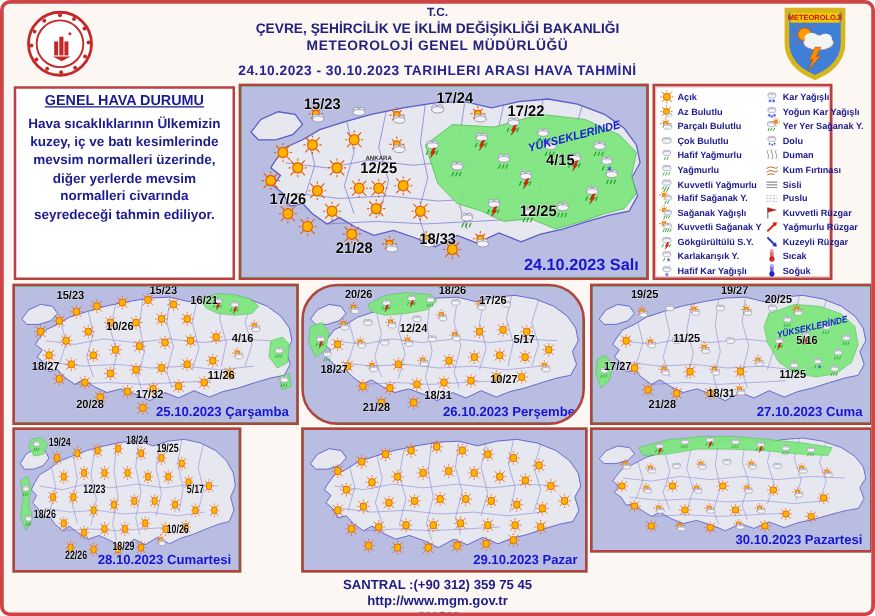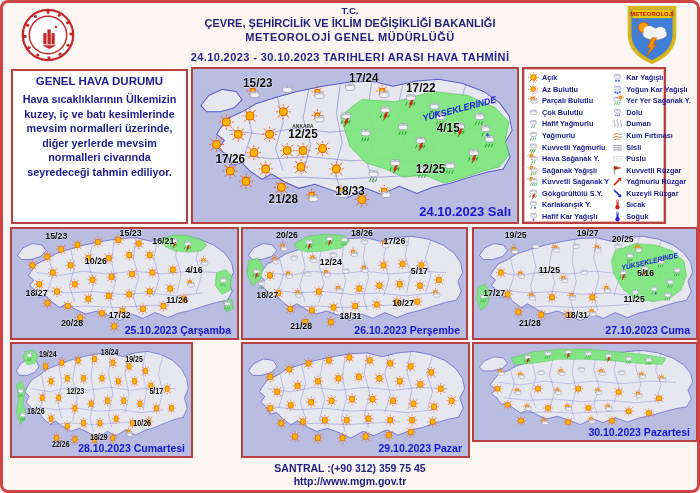--- a/index.html
+++ b/index.html
@@ -11,34 +11,34 @@
   .logo-right{width:78px;display:flex;justify-content:center;}
   .titles{flex:1;text-align:center;color:#22227c;font-weight:bold;line-height:1.25;}
   .t1{font-size:9.5px;}
   .t2{font-size:11px;}
   .t3{font-size:11px;letter-spacing:.5px;}
   .t4{font-size:11px;margin-top:7px;color:#232394;letter-spacing:.4px;}
   
   .panel{position:absolute;background:#22c55e;border:2px solid #b84040;box-sizing:border-box;overflow:hidden;}
   .white-panel{position:absolute;background:#fff;border:2px solid #b84040;box-sizing:border-box;}
   #summary{left:8px;top:66px;width:177px;height:155px;padding:4px 5px;text-align:center;}
-  .summary-title{color:#1c1c8e;font-weight:bold;font-size:11.5px;margin-bottom:5px;}
+  .summary-title{color:#1c1c8e;font-weight:bold;font-size:11.5px;text-decoration:underline;margin-bottom:5px;}
   .summary-body{color:#1c1c8e;font-weight:bold;font-size:10.8px;line-height:1.35;margin:0;}
   #map-main{left:188px;top:64px;width:328px;height:157px;}
   #legend{left:519px;top:64px;width:144px;height:157px;padding:3px 2px 2px 3px;display:flex;gap:2px;
           box-shadow:inset 0 0 0 1px #e8baba;}
   .legend-col{display:flex;flex-direction:column;}
   .legend-col.c1{width:92px;}
   .legend-col.c2{width:74px;}
   .legend-row{display:flex;align-items:center;gap:2px;height:11.55px;}
   .legend-row svg{flex:0 0 13px;}
   .legend-label{color:#1b1b90;font-weight:bold;font-size:7.3px;white-space:nowrap;}
   
   #map-d1{left:7px;top:224px;width:229px;height:113px;}
-  #map-d2{left:238px;top:224px;width:227px;height:113px;}
+  #map-d2{left:238px;top:224px;width:227px;height:113px;border-radius:29px;}
   #map-d3{left:469px;top:224px;width:226px;height:113px;}
   #map-d4{left:7px;top:339px;width:183px;height:116px;}
   #map-d5{left:238px;top:339px;width:229px;height:116px;}
   #map-d6{left:469px;top:339px;width:226px;height:100px;}
   .map-box svg.mapsvg{position:absolute;left:0;top:0;width:100%;height:100%;}
   .map-date{position:absolute;right:6px;bottom:2px;font-weight:bold;color:#1616d2;font-size:10.5px;}
   #map-main .map-date{font-size:13px;bottom:3px;}
   
   .footer{position:absolute;left:0;right:0;top:459px;text-align:center;color:#1c1c86;font-weight:bold;
           font-size:10.5px;line-height:1.25;}
@@ -540,21 +540,21 @@
               <circle r="2" class="sb"></circle>
               <path class="sr" d="M3.6 0H5.4M-3.6 0H-5.4M0 3.6V5.4M0 -3.6V-5.4M1.5 1.5L2.9 2.9M-1.5 -1.5L-2.9 -2.9M1.5 -1.5L2.9 -2.9M-1.5 1.5L-2.9 2.9"></path>
             </g>
             <g transform="translate(1.5 0) scale(0.8)">
               <ellipse cx="-2.2" cy="-1.3" rx="2.7" ry="2.2" class="cl"></ellipse>
               <ellipse cx="2" cy="-1.5" rx="2.5" ry="2" class="cl"></ellipse>
               <ellipse cx="0" cy="0.5" rx="5" ry="2.5" class="cl"></ellipse>
             </g>
             <path class="dr" d="M-1 3.4 l-1.2 2.7M2 3.4 l-1.2 2.7"></path>
           </svg>
-          <span class="legend-label">Hava Sağanak Y.</span>
+          <span class="legend-label">Hafif Sağanak Y.</span>
         </div>
         <div class="legend-row">
           <svg width="13" height="13" viewBox="-9 -9 18 18">
             <g transform="translate(-3 -3.6)">
               <circle r="2" class="sb"></circle>
               <path class="sr" d="M3.6 0H5.4M-3.6 0H-5.4M0 3.6V5.4M0 -3.6V-5.4M1.5 1.5L2.9 2.9M-1.5 -1.5L-2.9 -2.9M1.5 -1.5L2.9 -2.9M-1.5 1.5L-2.9 2.9"></path>
             </g>
             <g transform="translate(1.2 -0.4) scale(0.85)">
               <ellipse cx="-2.2" cy="-1.3" rx="2.7" ry="2.2" class="cl"></ellipse>
               <ellipse cx="2" cy="-1.5" rx="2.5" ry="2" class="cl"></ellipse>

